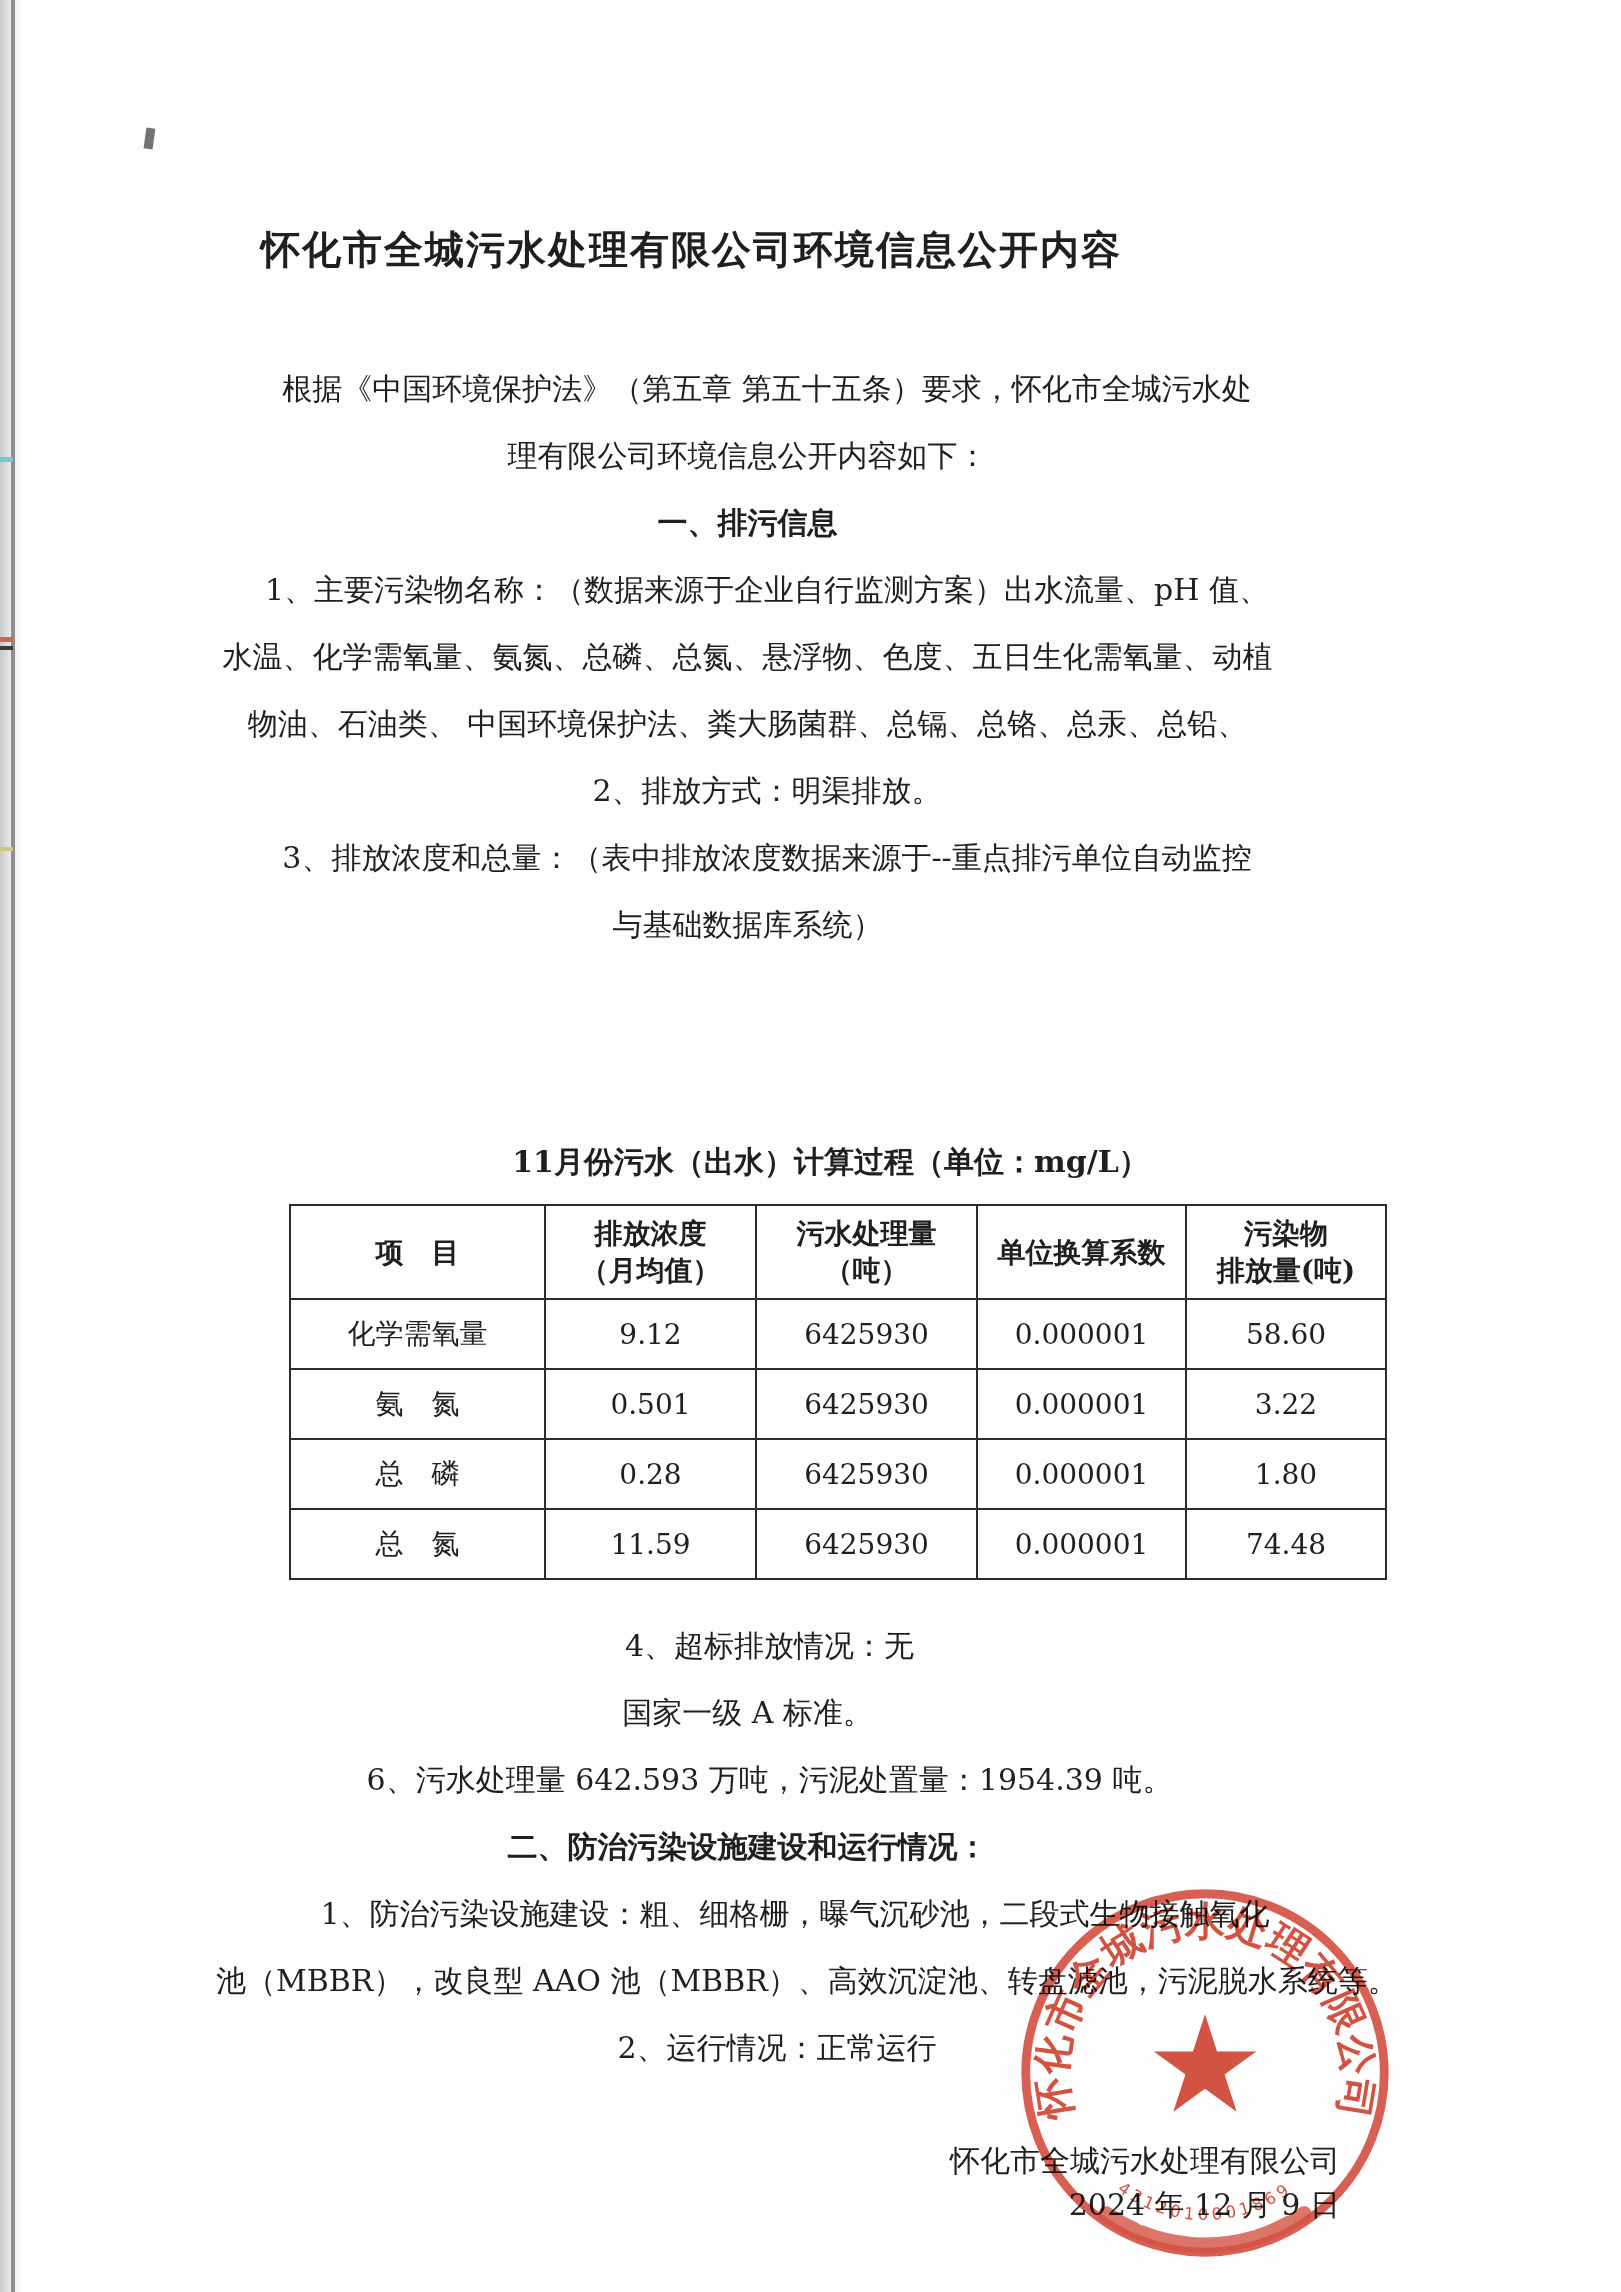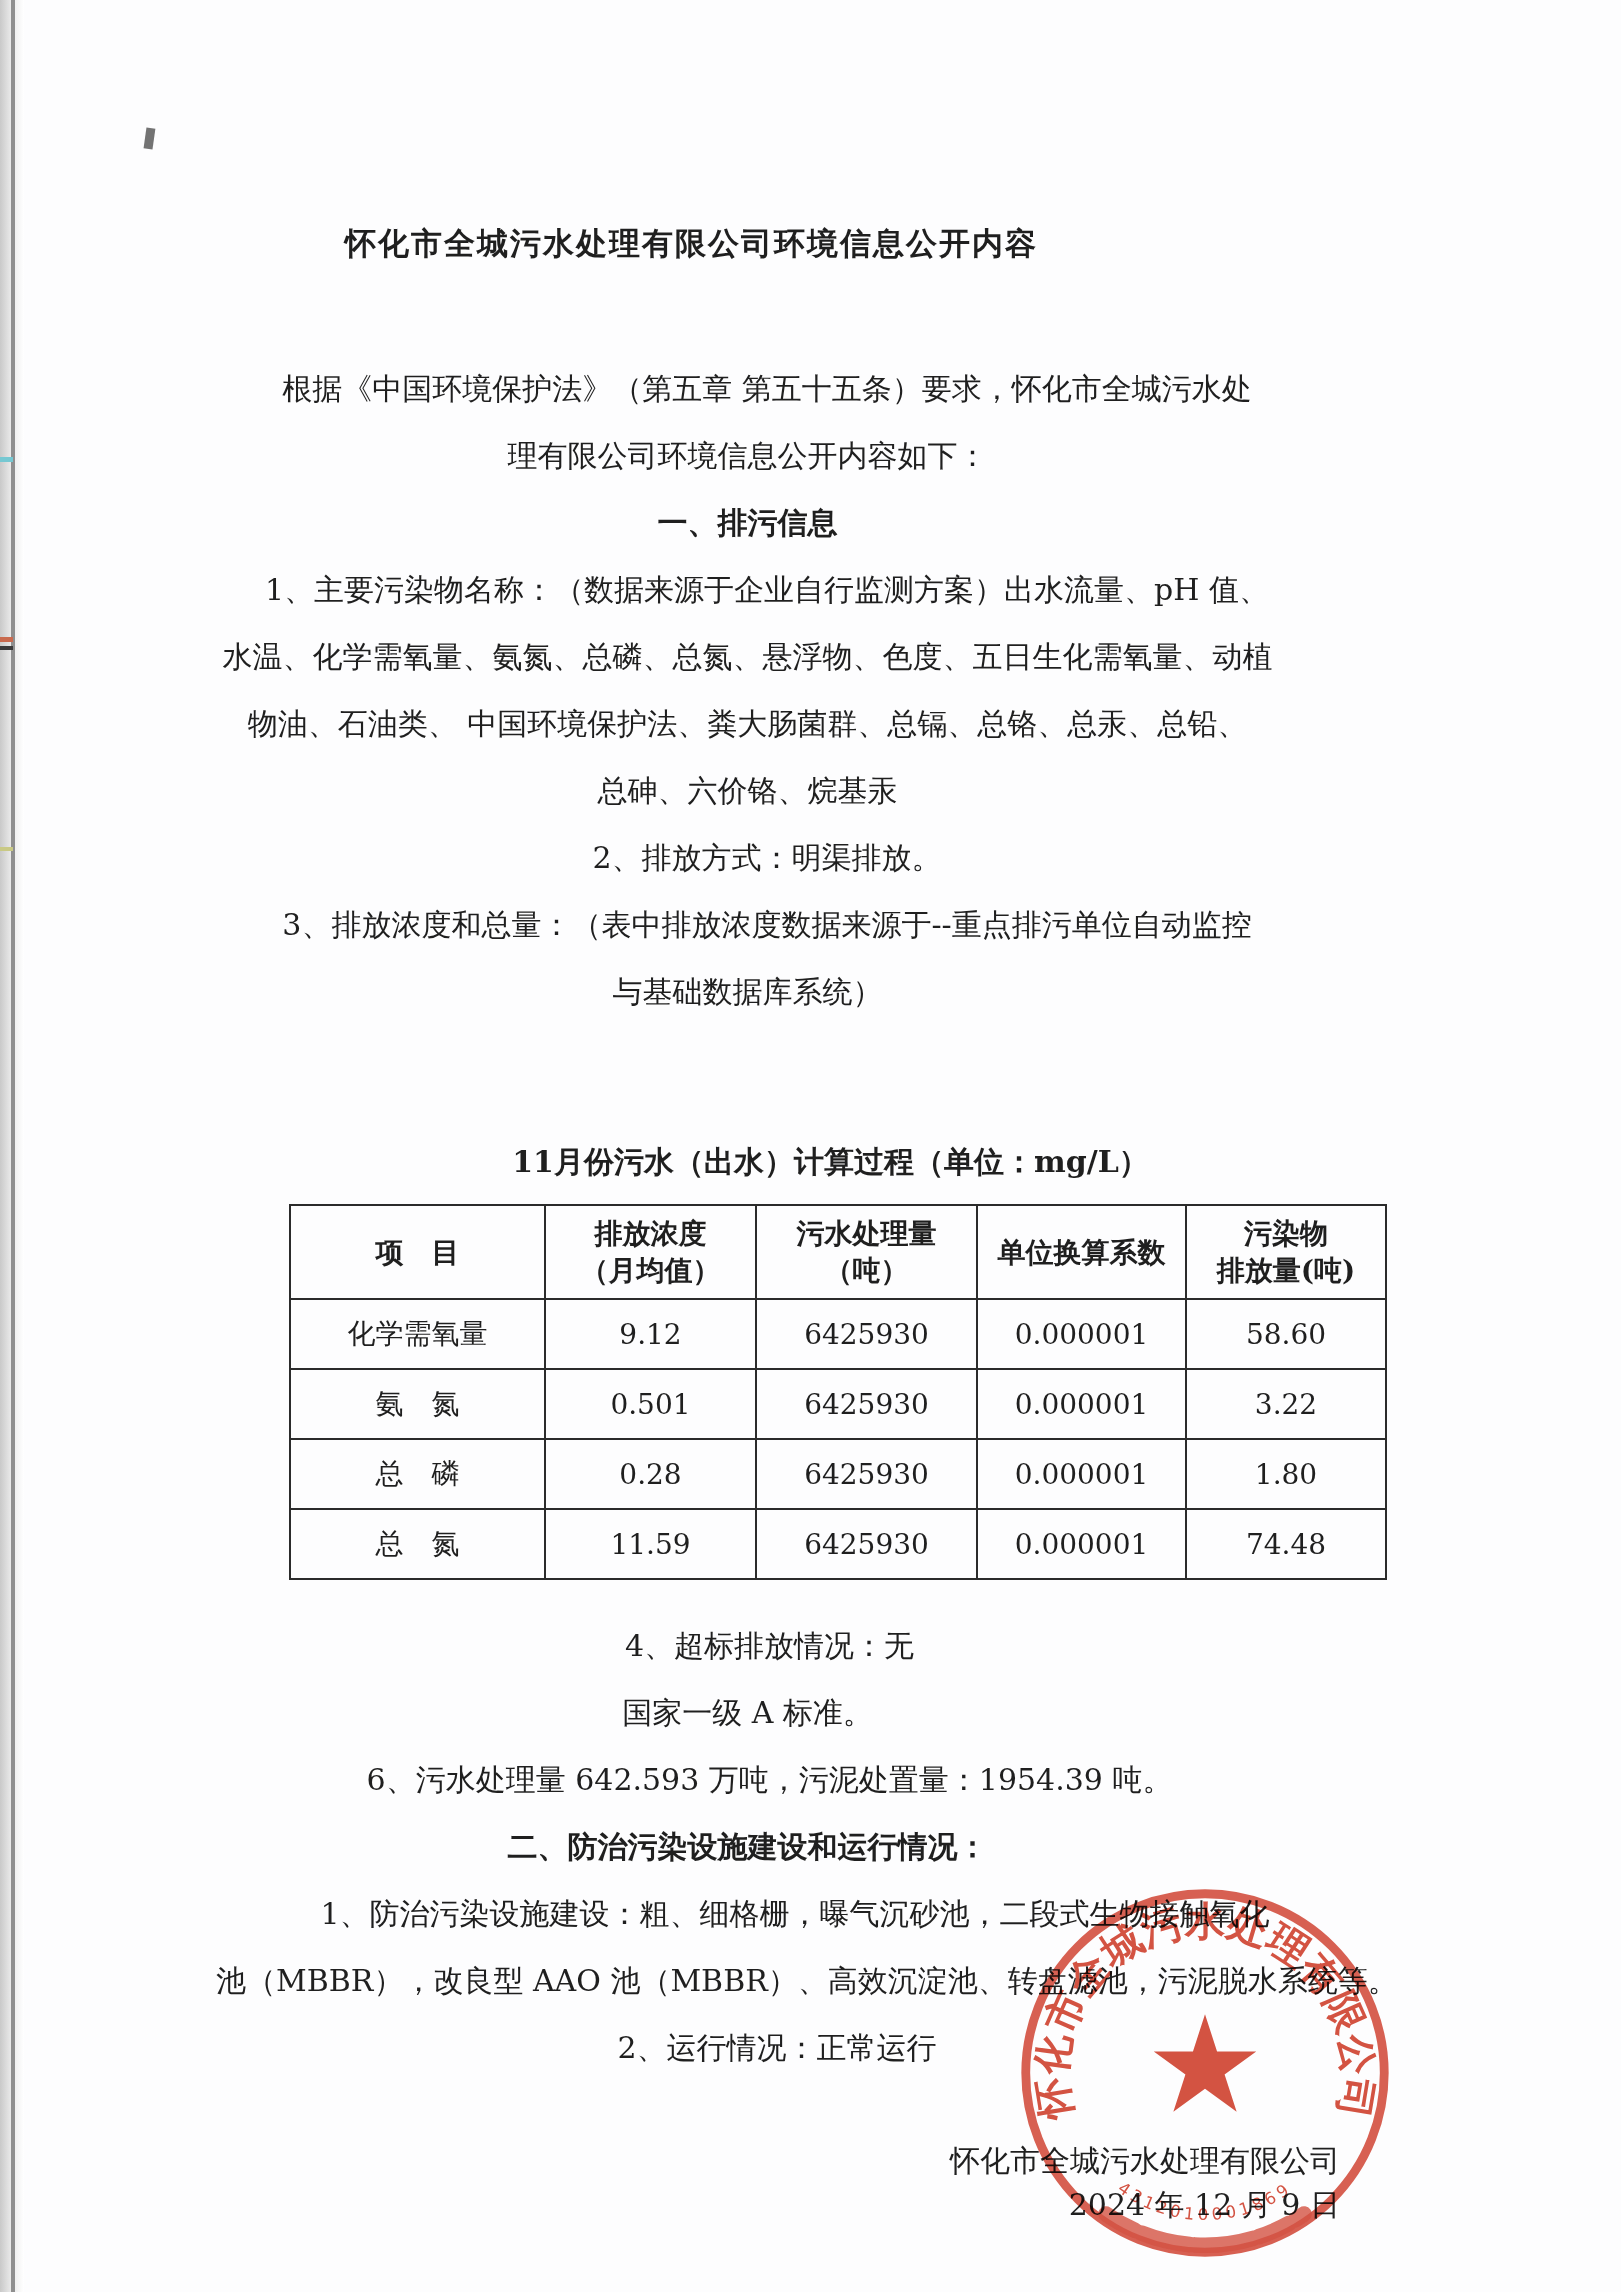--- a/index.html
+++ b/index.html
@@ -14,21 +14,21 @@
   .edge-line{position:absolute;left:10.8px;top:0;width:3.9px;height:2293px;background:#8f8f8f;}
   .mark{position:absolute;left:0;width:12.7px;}
   .mark-cyan{top:457px;height:4.9px;background:#76c8d2;}
   .mark-red{top:637px;height:4.9px;background:#c96a4e;}
   .mark-dark{top:646px;height:3.9px;background:#3a3a3a;}
   .mark-olive{top:847px;height:3.9px;background:#c9c985;}
   .mark-speck{left:145px;top:128px;width:8.8px;height:20.6px;background:#444;opacity:.75;transform:rotate(8deg);}
 
   .doc-title{
     position:absolute;left:216px;top:223px;width:951px;
-    text-align:center;font-size:31px;font-weight:bold;letter-spacing:2px;
+    text-align:center;font-size:39px;font-weight:bold;letter-spacing:2px;
   }
   .block{position:absolute;left:216px;width:1063px;text-align:center;}
   .b1{top:355px;}
   .b2{top:1612px;}
   .line{height:67px;line-height:67px;font-size:30px;white-space:nowrap;}
   .ind40{padding-left:39px;}
   .ind45{padding-left:44px;}
   .ind60{padding-left:59px;}
   .ind65{padding-left:64px;}
   .ind97{padding-left:95px;}
@@ -71,21 +71,20 @@
 
 <div class="doc-title">怀化市全城污水处理有限公司环境信息公开内容</div>
 
 <div class="block b1">
   <div class="line ind40">根据《中国环境保护法》（第五章 第五十五条）要求，怀化市全城污水处</div>
   <div class="line">理有限公司环境信息公开内容如下：</div>
   <div class="line bold">一、排污信息</div>
   <div class="line ind40">1、主要污染物名称：（数据来源于企业自行监测方案）出水流量、pH 值、</div>
   <div class="line">水温、化学需氧量、氨氮、总磷、总氮、悬浮物、色度、五日生化需氧量、动植</div>
   <div class="line">物油、石油类、 中国环境保护法、粪大肠菌群、总镉、总铬、总汞、总铅、</div>
-  <div class="line">总砷、六价铬、烷基汞</div>
   <div class="line ind40">2、排放方式：明渠排放。</div>
   <div class="line ind40">3、排放浓度和总量：（表中排放浓度数据来源于--重点排污单位自动监控</div>
   <div class="line">与基础数据库系统）</div>
 </div>
 
 <div class="table-title">11月份污水（出水）计算过程（单位：mg/L）</div>
 
 <table class="calc">
   <colgroup>
     <col style="width:255px">

